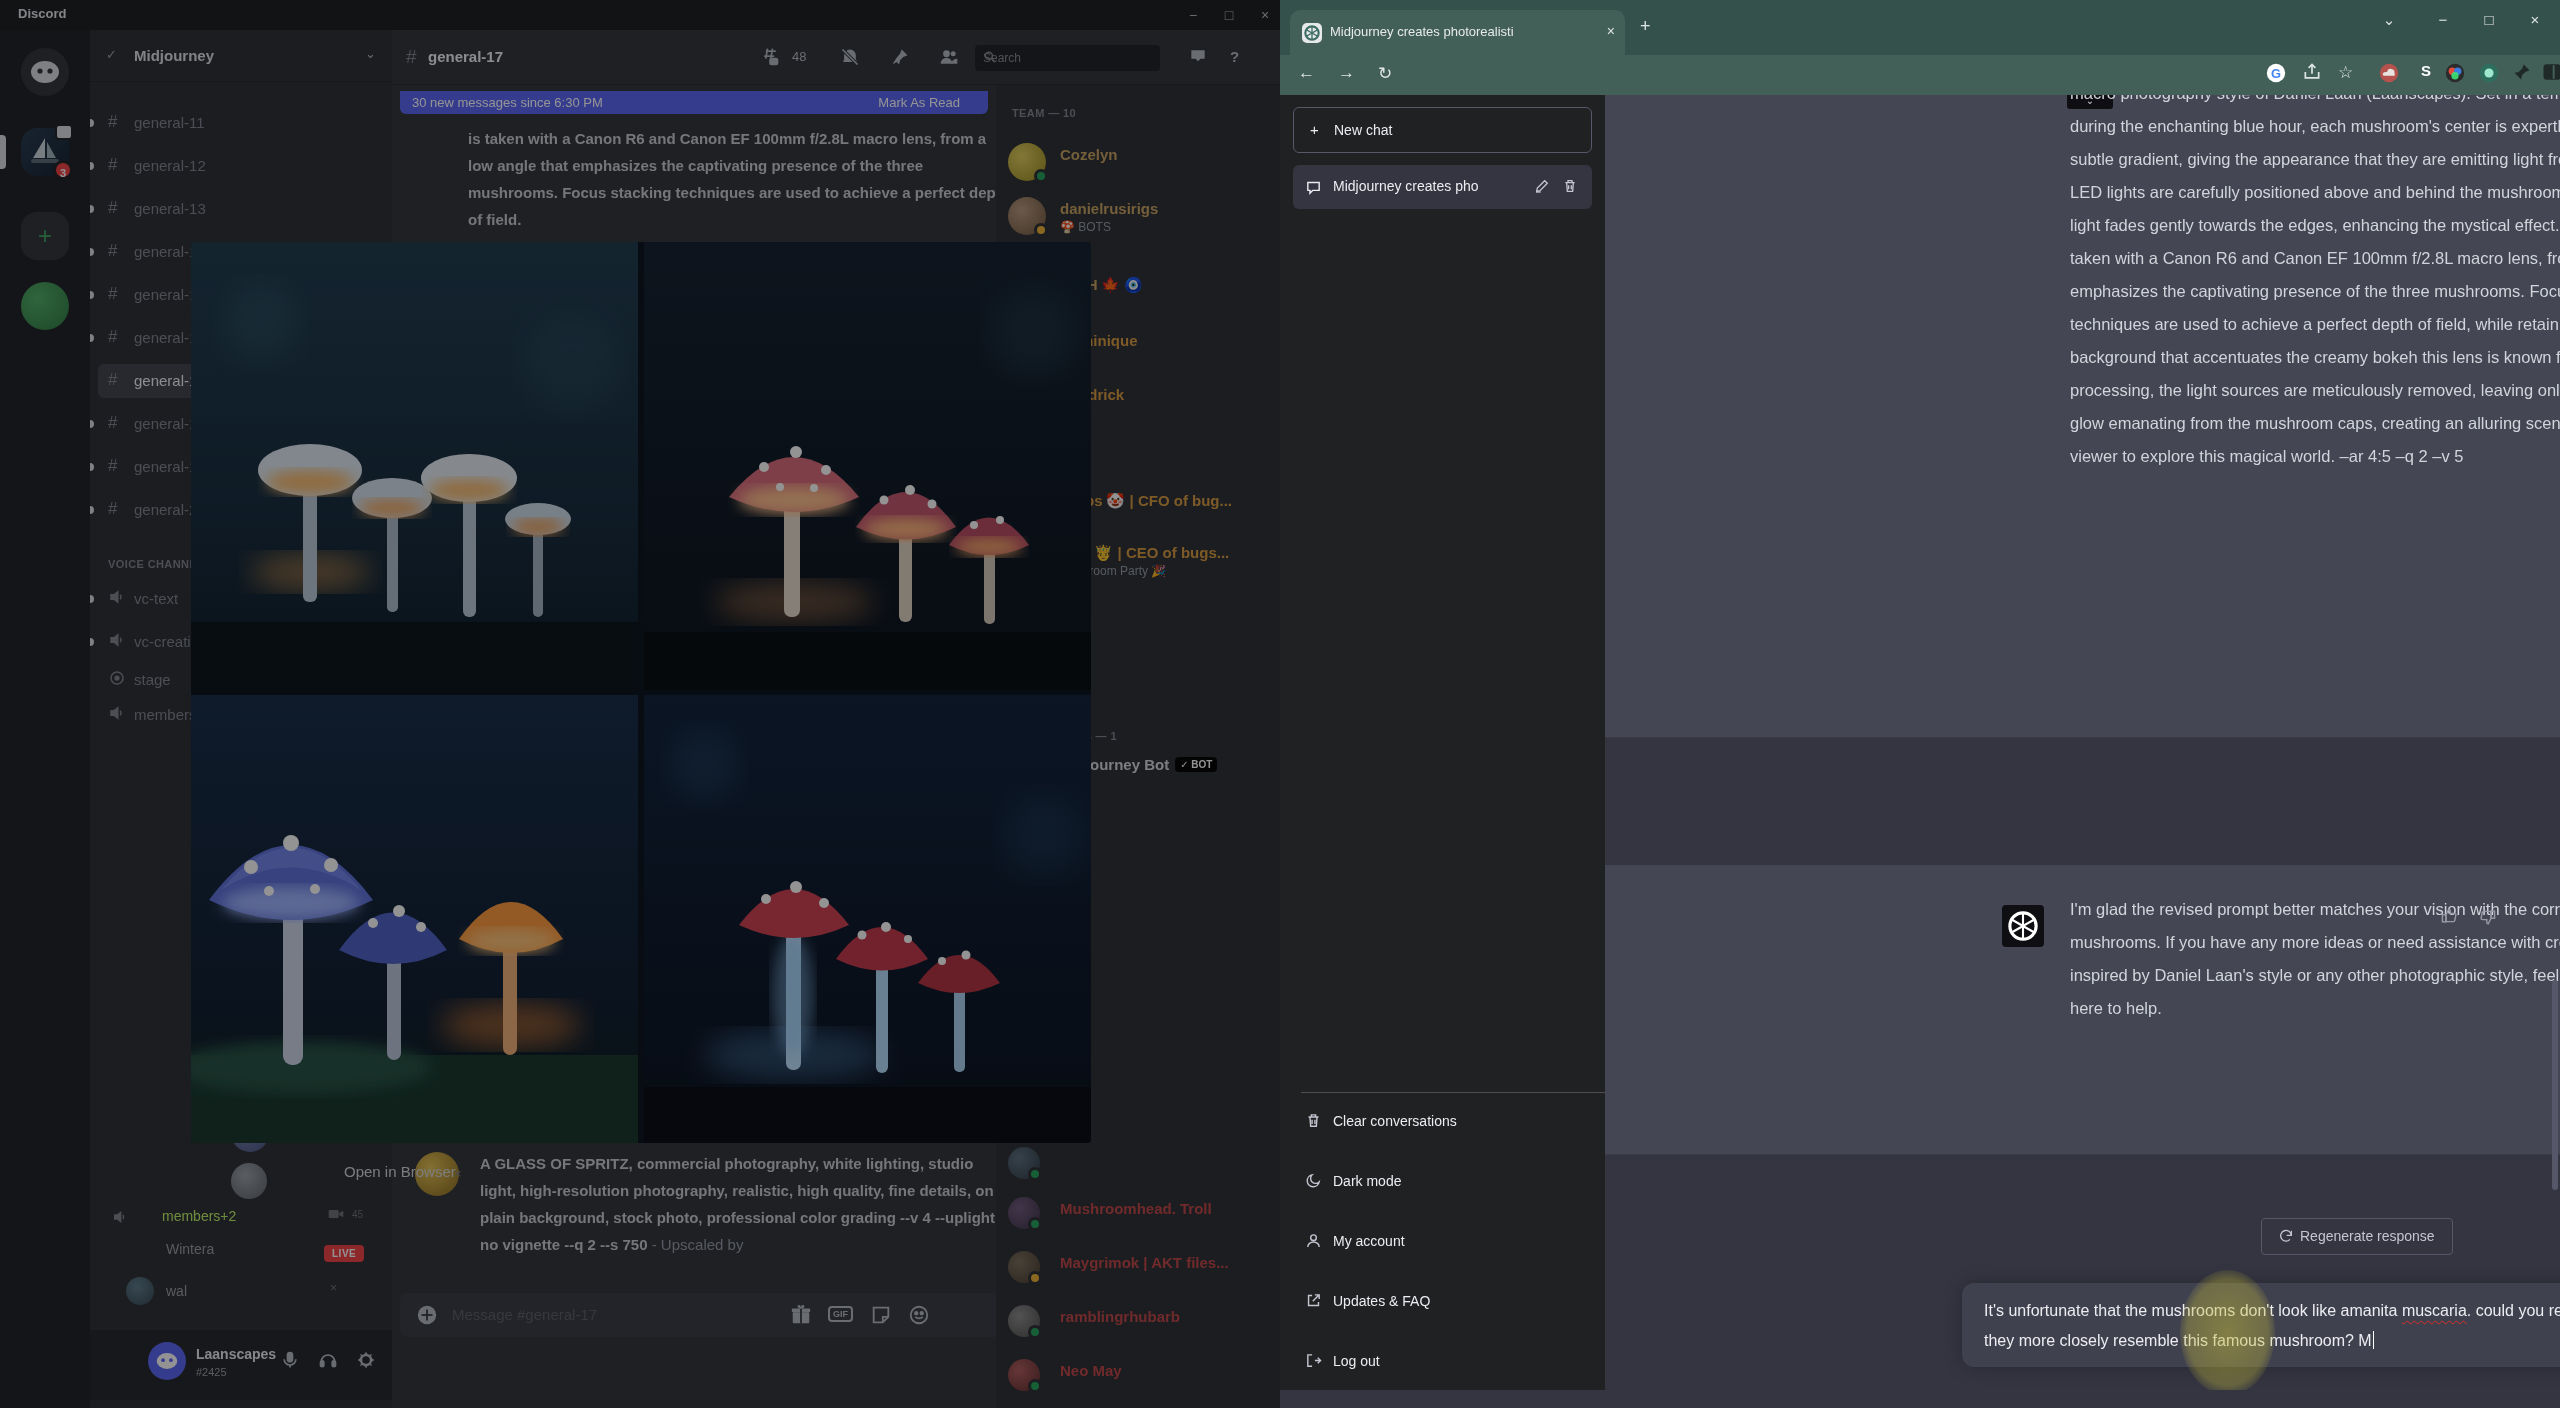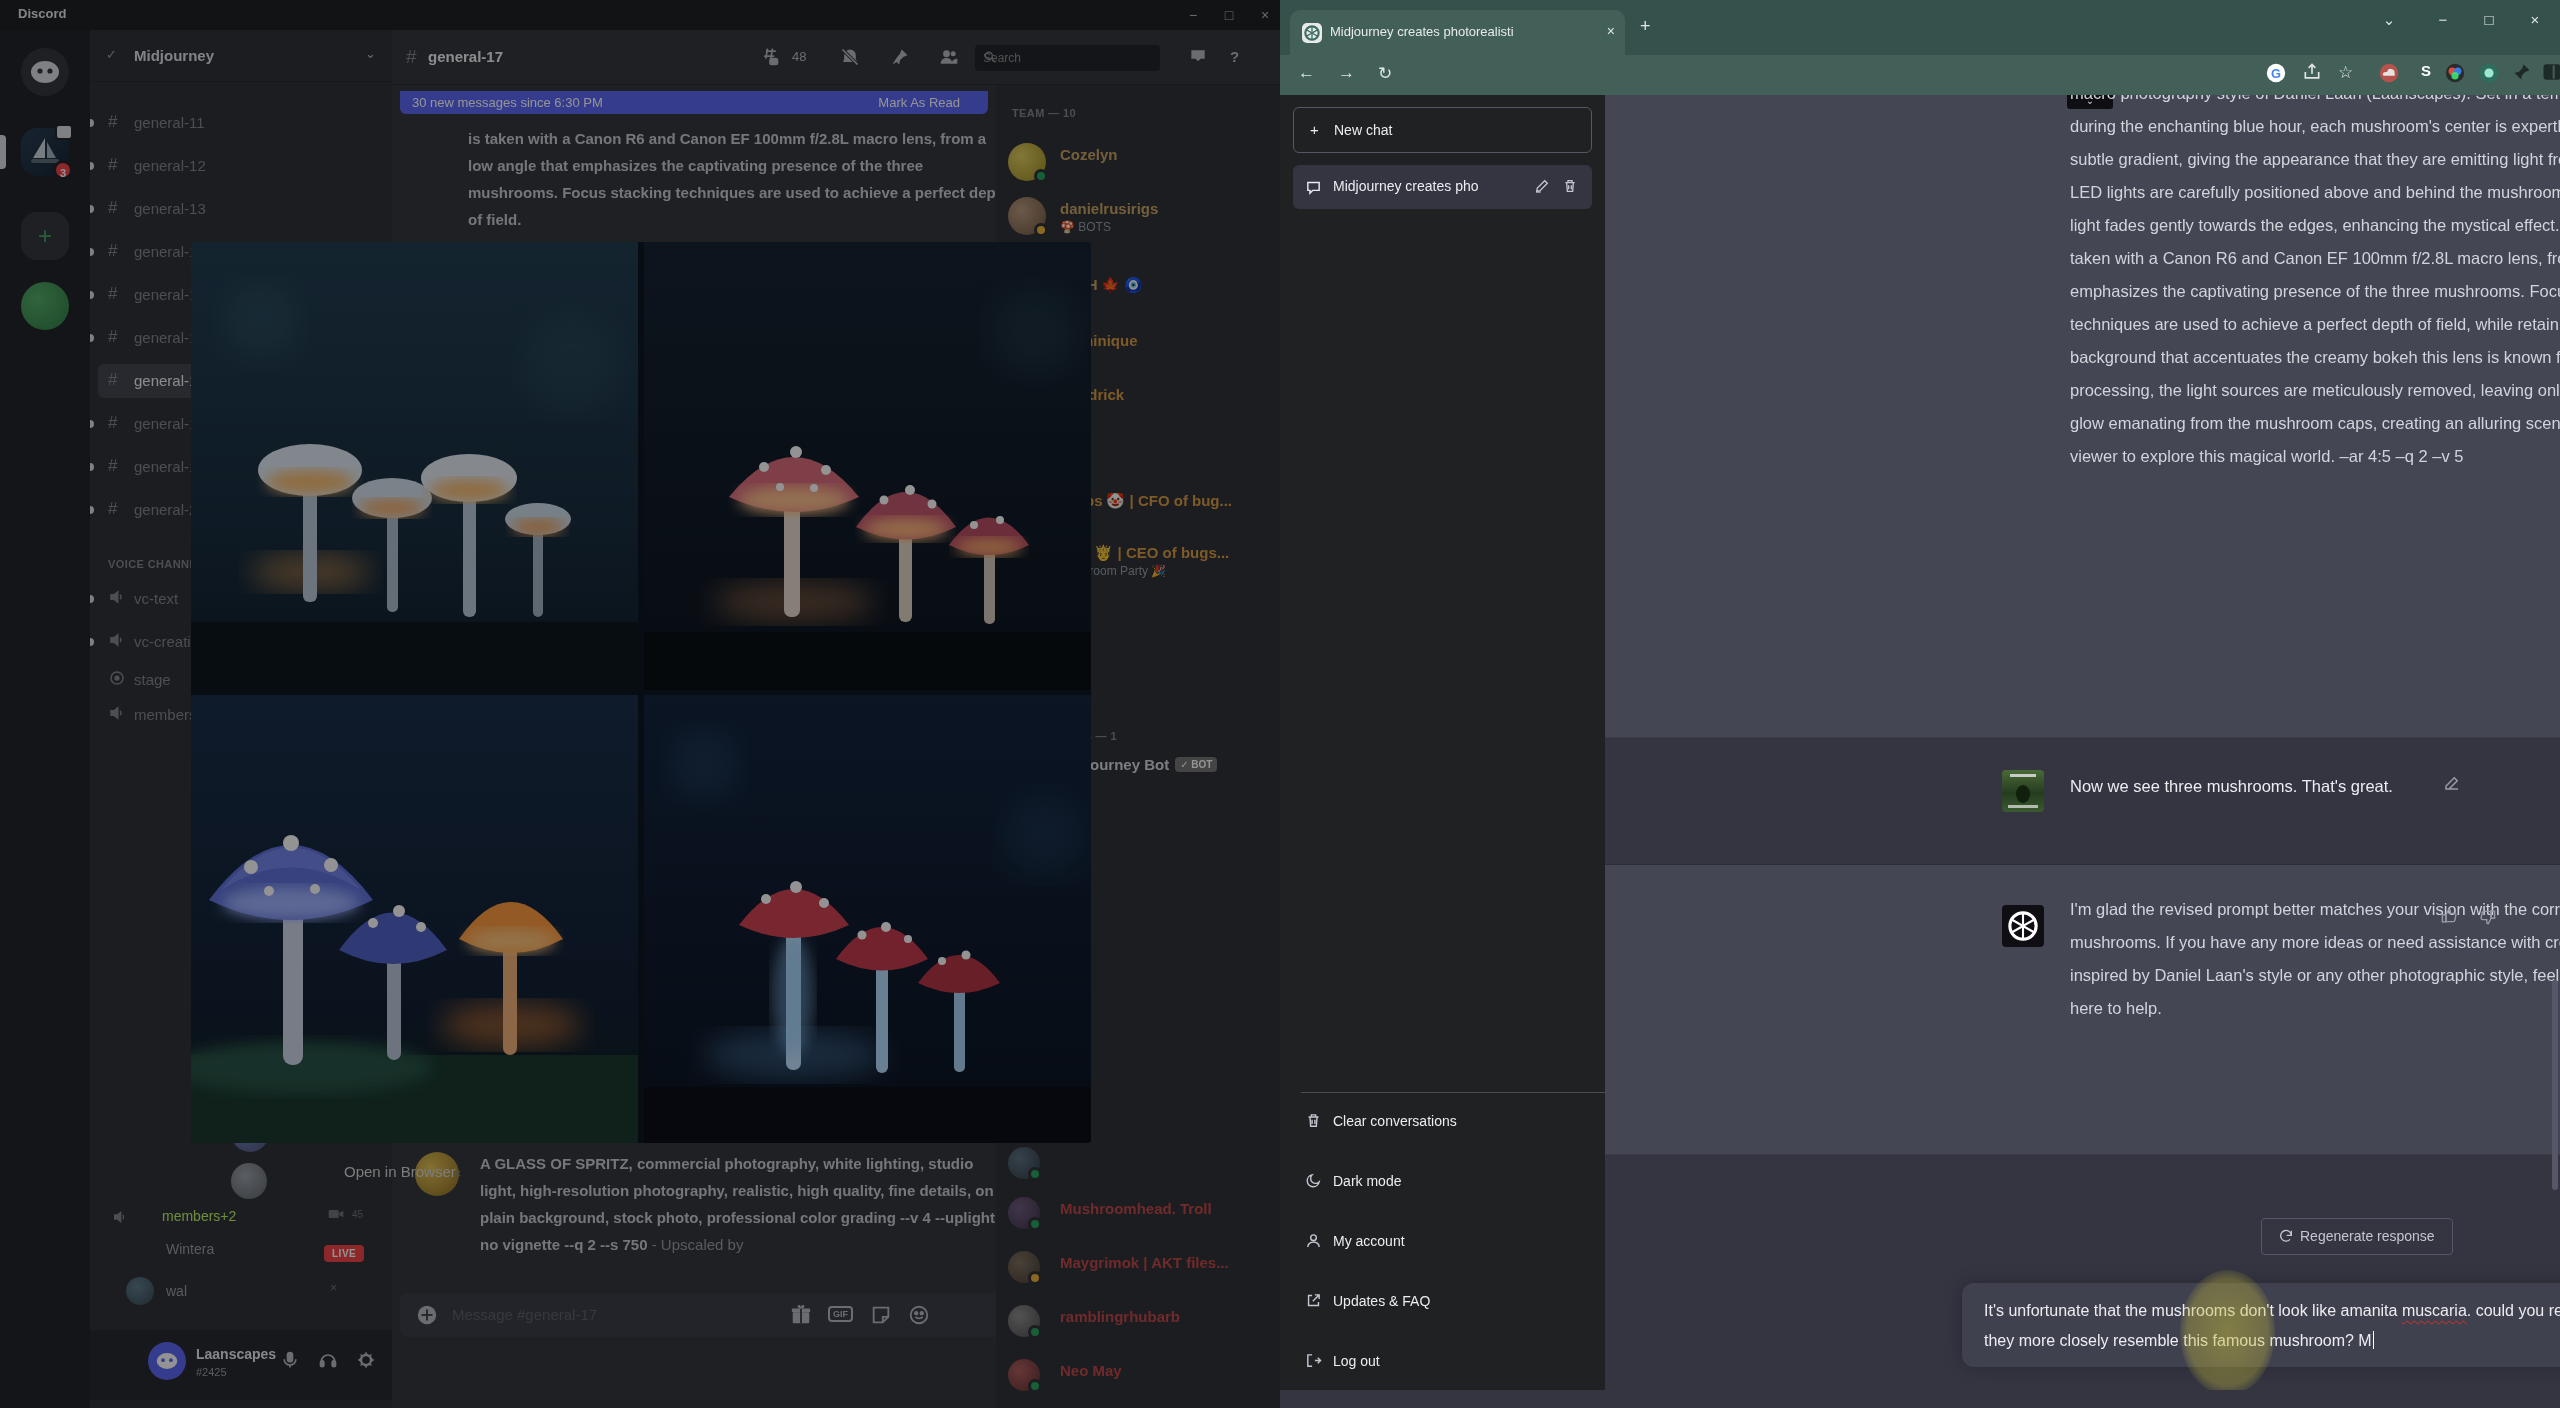--- a/index.html
+++ b/index.html
@@ -51,21 +51,21 @@
   #dc-members { left:996px; top:85px; width:284px; height:1323px; background:#2b2d31; z-index:4; }
   .mem-row { position:absolute; left:12px; width:260px; }
   .mem-av { position:absolute; left:0px; top:0px; width:38px; height:38px; border-radius:50%; }
   .mem-status-dot { position:absolute; left:26px; top:26px; width:14px; height:14px; border-radius:50%; background:#23a55a; border:3px solid #2b2d31; }
   .mem-name { position:absolute; left:52px; top:3px; font-size:15px; font-weight:600; white-space:nowrap; max-width:210px; overflow:hidden; }
   .mem-sub { position:absolute; left:52px; top:23px; font-size:12px; color:#949ba4; white-space:nowrap; }
   .mem-name.gold { color:#c9a35f; }
   .mem-name.orange { color:#d99a3e; }
   .mem-name.red { color:#c24444; }
   .role-header { position:absolute; left:28px; color:#80848e; font-size:11px; font-weight:bold; letter-spacing:.4px; white-space:nowrap;text-align:center; }
-  .bot-badge { display:inline-block; background:#737373; color:#fff; font-size:10px; font-weight:bold; border-radius:4px; padding:2px 5px; margin-left:6px; vertical-align:2px; }
+  .bot-badge { display:inline-block; background:#000000; color:#fff; font-size:10px; font-weight:bold; border-radius:4px; padding:2px 5px; margin-left:6px; vertical-align:2px; }
   #mush-grid { left:191px; top:242px; width:900px; height:901px; z-index:10; border-radius:4px; overflow:hidden; background:#06101a; }
   #mush-grid .quad { position:absolute; width:447px; height:448px; overflow:hidden; }
   #dc-dim { left:0; top:0; width:1280px; height:1408px; background:rgba(8,9,12,0.44); z-index:50; pointer-events:none; }
 
   
   #browser { left:1280px; top:0; width:1280px; height:1408px; background:#343541; }
   #tabstrip { left:0; top:0; width:1280px; height:55px; background:#35514c; }
   #tab-active { position:absolute; left:10px; top:10px; width:335px; height:45px; background:#436058; border-radius:10px 10px 0 0; }
   #tab-active .tab-title { position:absolute; left:40px; top:14px; width:240px; color:#e8eaea; font-size:13px; white-space:nowrap; overflow:hidden; }
   .favicon { position:absolute; left:12px; top:13px; width:20px; height:20px; border-radius:5px; background:#e8eaea; }
@@ -786,35 +786,20 @@
       </div>
     </div>
 
     <div id="gpt-main" class="abs">
 
       <div class="row-assistant" style="top:0; height:643px;">
         <div id="avatar-notch">⌄</div>
         <div class="gpt-text" style="top:-18px;">macro photography style of Daniel Laan (Laanscapes). Set in a temperate forest during the enchanting blue hour, each mushroom's center is expertly illuminated with a subtle gradient, giving the appearance that they are emitting light from within. Tiny LED lights are carefully positioned above and behind the mushrooms, ensuring the light fades gently towards the edges, enhancing the mystical effect. The photograph is taken with a Canon R6 and Canon EF 100mm f/2.8L macro lens, from a low angle that emphasizes the captivating presence of the three mushrooms. Focus stacking techniques are used to achieve a perfect depth of field, while retaining a soft, blurred background that accentuates the creamy bokeh this lens is known for. In post-processing, the light sources are meticulously removed, leaving only the entrancing glow emanating from the mushroom caps, creating an alluring scene that invites the viewer to explore this magical world. –ar 4:5 –q 2 –v 5</div>
       </div>
 
-      <div class="row-user" style="top:643px; height:127px;">
-        <div class="gpt-avatar" style="top:32px; background:linear-gradient(180deg,#4a6a38 0%,#253c1e 55%,#3a5a2f 100%);">
-          <svg class="ic" width="42" height="42" viewBox="0 0 42 42">
-              <rect x="8" y="4" width="26" height="3" fill="#e8e8e8" opacity="0.8"></rect>
-              <ellipse cx="21" cy="24" rx="7" ry="9" fill="#10200c"></ellipse>
-              <rect x="6" y="35" width="30" height="3" fill="#e8e8e8" opacity="0.7"></rect>
-            </svg>
-        </div>
-        <div class="gpt-text gpt-text-user" style="top:32px;">Now we see three mushrooms. That's great.</div>
-        <span class="msg-tool" style="left:838px; top:36px;">
-            <svg class="ic" width="18" height="18" viewBox="0 0 24 24" fill="none" stroke="#9a9aa6" stroke-width="2">
-              <path d="M4 20 h16 M4 20 v-4 L15 5 l4 4 L8 20 Z" fill="none"></path>
-            </svg>
-          </span>
-      </div>
 
       <div class="row-assistant" style="top:770px; height:290px;">
         <div class="gpt-avatar" style="top:40px; background:#0f0f13;">
           <svg class="ic" width="42" height="42" viewBox="0 0 24 24">
               <circle cx="12" cy="12" r="7.5" fill="none" stroke="#fff" stroke-width="1.8"></circle>
               <path d="M12 4.5 L12 12 L18.5 8.3 M12 12 L5.5 8.3 M12 12 L12 19.5 M12 12 L18.5 15.7 M12 12 L5.5 15.7" stroke="#fff" stroke-width="1.2" fill="none"></path>
             </svg>
         </div>
         <div class="gpt-text" style="top:28px;">I'm glad the revised prompt better matches your vision with the correct number of mushrooms. If you have any more ideas or need assistance with creating prompts inspired by Daniel Laan's style or any other photographic style, feel free to ask. I'm here to help.</div>
         <span class="msg-tool" style="left:836px; top:42px;">

